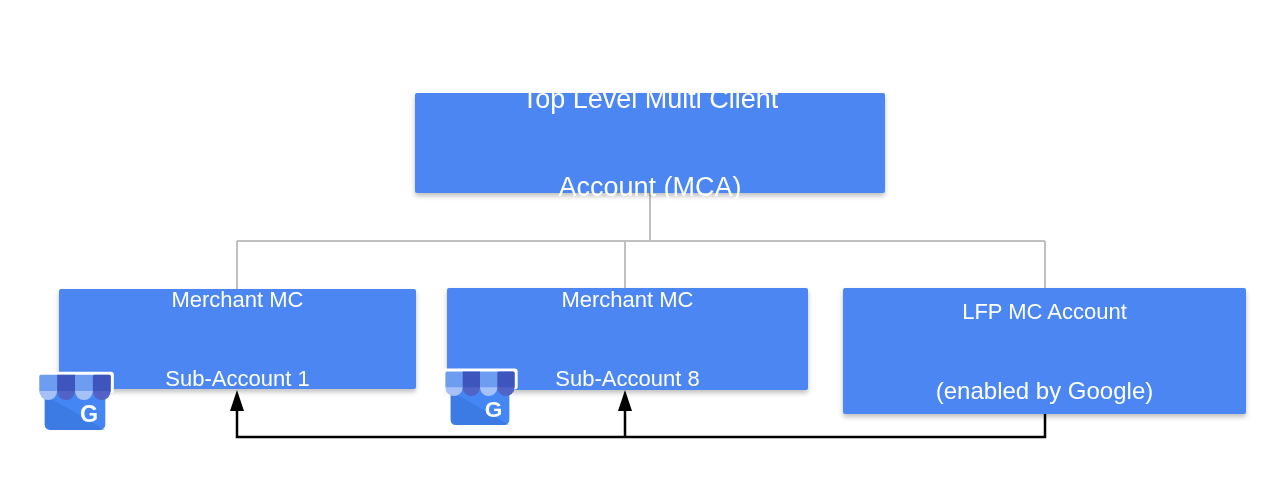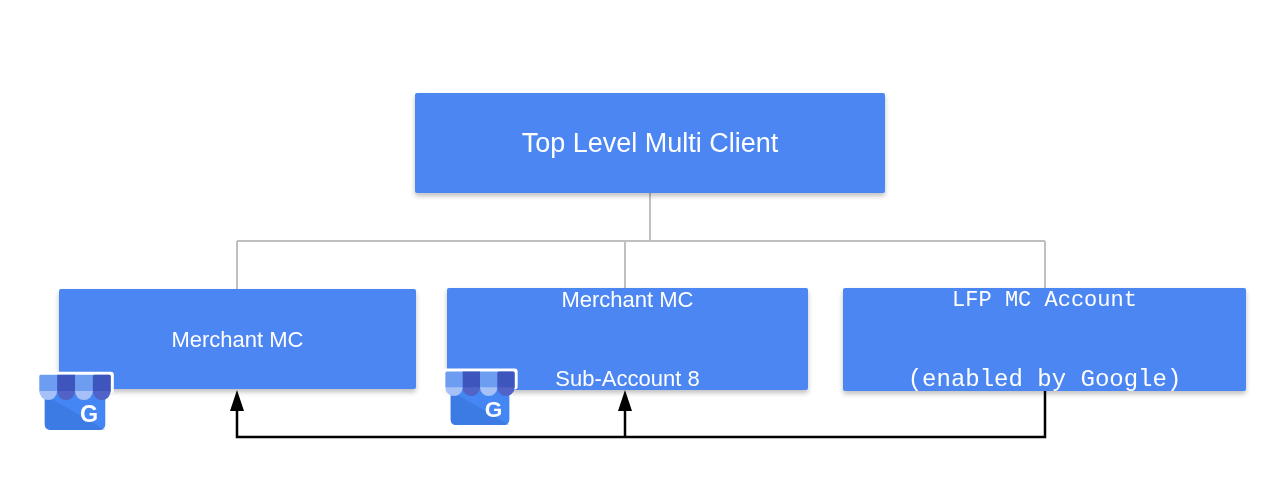--- a/index.html
+++ b/index.html
@@ -37,21 +37,21 @@
     text-align:center;
     border-radius:2px;
     box-shadow:0 3px 5px rgba(0,0,0,0.25);
     z-index:2;
     gap:48px;
   }
   .box .line{display:block;}
   .box-top{left:415px;top:93px;width:470px;height:100px;font-size:27px;line-height:40px;}
   .box-sub1{left:59px;top:289px;width:357px;height:100px;font-size:22px;line-height:31px;}
   .box-sub2{left:447px;top:288px;width:361px;height:102px;font-size:22px;line-height:31px;}
-  .box-lfp{left:843px;top:288px;width:403px;height:103px;font-size:22px;line-height:31px;font-family:Liberation Mono, monospace;}
+  .box-lfp{left:843px;top:288px;width:403px;height:126px;font-size:22px;line-height:31px;}
   .box-lfp .line-2{font-size:24px;}
   .gbp-icon{position:absolute;z-index:3;}
   .gbp-icon-1{left:36px;top:367px;width:78px;height:66px;}
   .gbp-icon-2{left:442px;top:364px;width:76px;height:64px;}
   .gbp-letter{
     font-family:"Liberation Sans", sans-serif;
     font-weight:bold;
     font-size:30px;
     fill:#ffffff;
   }
@@ -65,24 +65,26 @@
 
     <path class="tree-path" d="M650,193 L650,241 M237,241 L1045,241 M237,241 L237,290 M625,241 L625,289 M1045,241 L1045,289"></path>
 
     <path class="feedback-path" d="M1045,391 L1045,437 L237,437 L237,408 M625,437 L625,408"></path>
     <polygon class="arrowhead" points="237,390 230,411 244,411"></polygon>
     <polygon class="arrowhead" points="625,390 618,411 632,411"></polygon>
   </svg>
 
   <div class="box box-top">
     <span class="line line-1">Top Level Multi Client</span>
+    <span class="line line-2">Account (MCA)</span>
   </div>
 
   <div class="box box-sub1">
     <span class="line line-1">Merchant MC</span>
+    <span class="line line-2">Sub-Account 1</span>
   </div>
 
   <div class="box box-sub2">
     <span class="line line-1">Merchant MC</span>
     <span class="line line-2">Sub-Account 8</span>
   </div>
 
   <div class="box box-lfp">
     <span class="line line-1">LFP MC Account</span>
     <span class="line line-2">(enabled by Google)</span>

